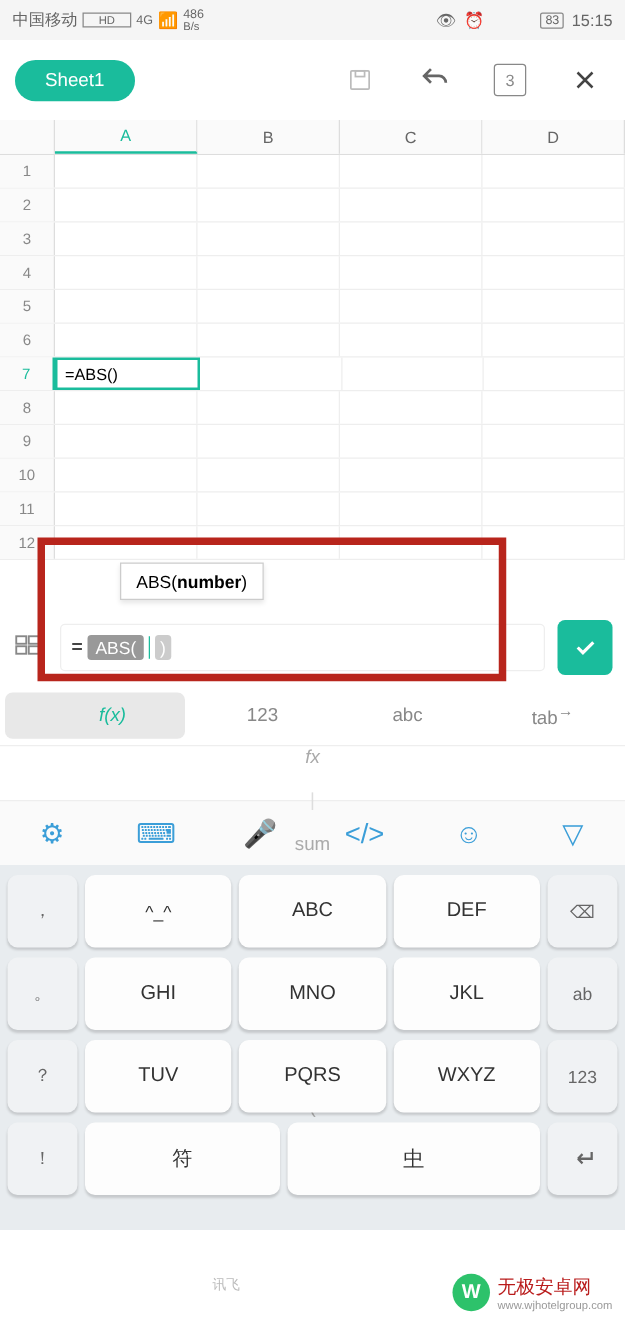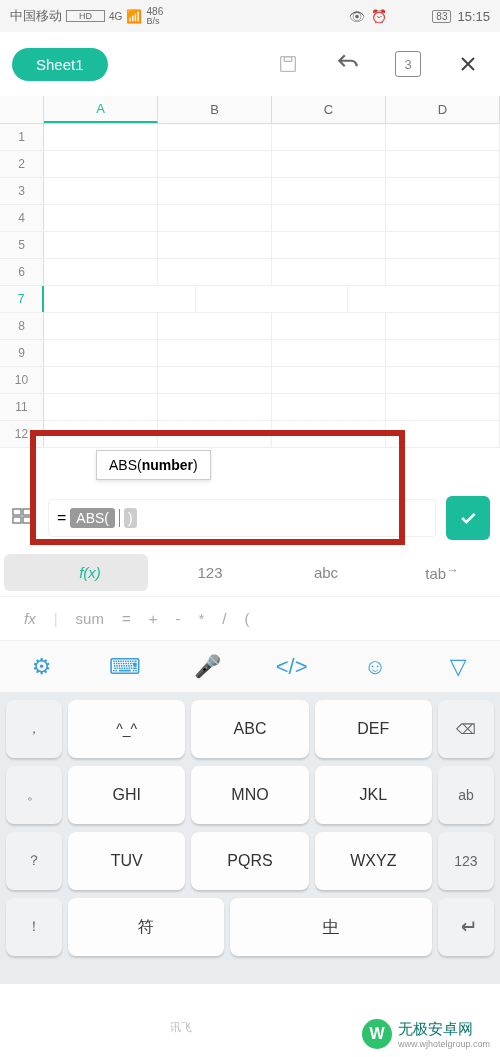--- a/index.html
+++ b/index.html
@@ -37,37 +37,37 @@
     .formula-input { flex: 1; background: #fff; border: 1px solid #eee; padding: 8px; display: flex; align-items: center; gap: 4px; font-size: 16px; border-radius: 4px; }
     .formula-input .chip { background: #999; color: #fff; padding: 2px 6px; border-radius: 3px; font-size: 14px; }
     .formula-input .chip2 { background: #ccc; color: #fff; padding: 2px 4px; border-radius: 3px; font-size: 14px; }
     .cursor { width: 1px; height: 18px; background: #1abc9c; }
     .confirm-btn { width: 44px; height: 44px; background: #1abc9c; border-radius: 6px; display: flex; align-items: center; justify-content: center; color: #fff; font-size: 20px; }
     
     .mode-tabs { display: flex; height: 48px; align-items: center; }
     .mode-tab { flex: 1; text-align: center; font-size: 15px; color: #888; padding: 10px; }
     .mode-tab.active { background: #e8e8e8; color: #1abc9c; font-style: italic; border-radius: 6px; margin: 4px; padding-left: 38px; }
     
-    .fx-bar { display: flex; align-items: center; height: 44px; border-top: 1px solid #eee; padding: 0 24px; gap: 18px; color: #aaa; font-size: 15px; font-style: italic; }
+    .fx-bar { display: flex; align-items: center; height: 44px; border-top: 1px solid #eee; padding: 0 14px; gap: 18px; color: #aaa; font-size: 15px; font-style: italic; flex-direction: column; }
     .fx-bar span { font-style: normal; }
     .fx-bar .lbl { font-style: italic; }
     
     .ime-toolbar { display: flex; height: 52px; align-items: center; justify-content: space-around; border-top: 1px solid #eee; background: #fafafa; }
     .ime-icon { color: #3b9ed8; font-size: 22px; width: 40px; text-align: center; }
     
     .keyboard { background: #e8ecef; padding: 8px 6px 20px; }
     .kb-row { display: flex; gap: 6px; margin-bottom: 8px; }
     .key { flex: 1; background: #fdfdfd; border-radius: 8px; height: 58px; display: flex; align-items: center; justify-content: center; font-size: 16px; color: #333; box-shadow: 0 2px 2px rgba(0,0,0,0.15); }
     .key.side { flex: 0 0 56px; background: #f0f2f4; color: #666; font-size: 14px; }
     .key.wide { flex: 1.3; }
     .key.face { font-size: 14px; }
     
     .watermark { position: absolute; bottom: 8px; right: 10px; display: flex; align-items: center; gap: 6px; z-index: 20; }
     .watermark-logo { width: 30px; height: 30px; background: #2dc26b; border-radius: 50%; display: flex; align-items: center; justify-content: center; color: #fff; font-weight: bold; font-size: 16px; }
-    .watermark-text { font-size: 15px; color: #0f766e; }
+    .watermark-text { font-size: 15px; color: #b91c1c; }
     .watermark-sub { font-size: 9px; color: #999; }
     .ime-brand { position: absolute; bottom: 22px; left: 170px; font-size: 11px; color: #bbb; }
   </style>
 </head>
 <body>
 
 <div class="status-bar">
   <div class="status-left">
     <span>中国移动</span>
     <span style="border:1px solid #888;font-size:9px;padding:0 12px;">HD</span>
@@ -161,20 +161,21 @@
     </div>
   <div class="grid-row">
       <div class="row-h">6</div>
       <div class="cell"></div>
       <div class="cell"></div>
       <div class="cell"></div>
       <div class="cell"></div>
     </div>
   <div class="grid-row">
       <div class="row-h active">7</div>
+      <div class="cell selected">=ABS()</div>
       <div class="cell"></div>
       <div class="cell"></div>
       <div class="cell"></div>
     </div>
   <div class="grid-row">
       <div class="row-h">8</div>
       <div class="cell"></div>
       <div class="cell"></div>
       <div class="cell"></div>
       <div class="cell"></div>

